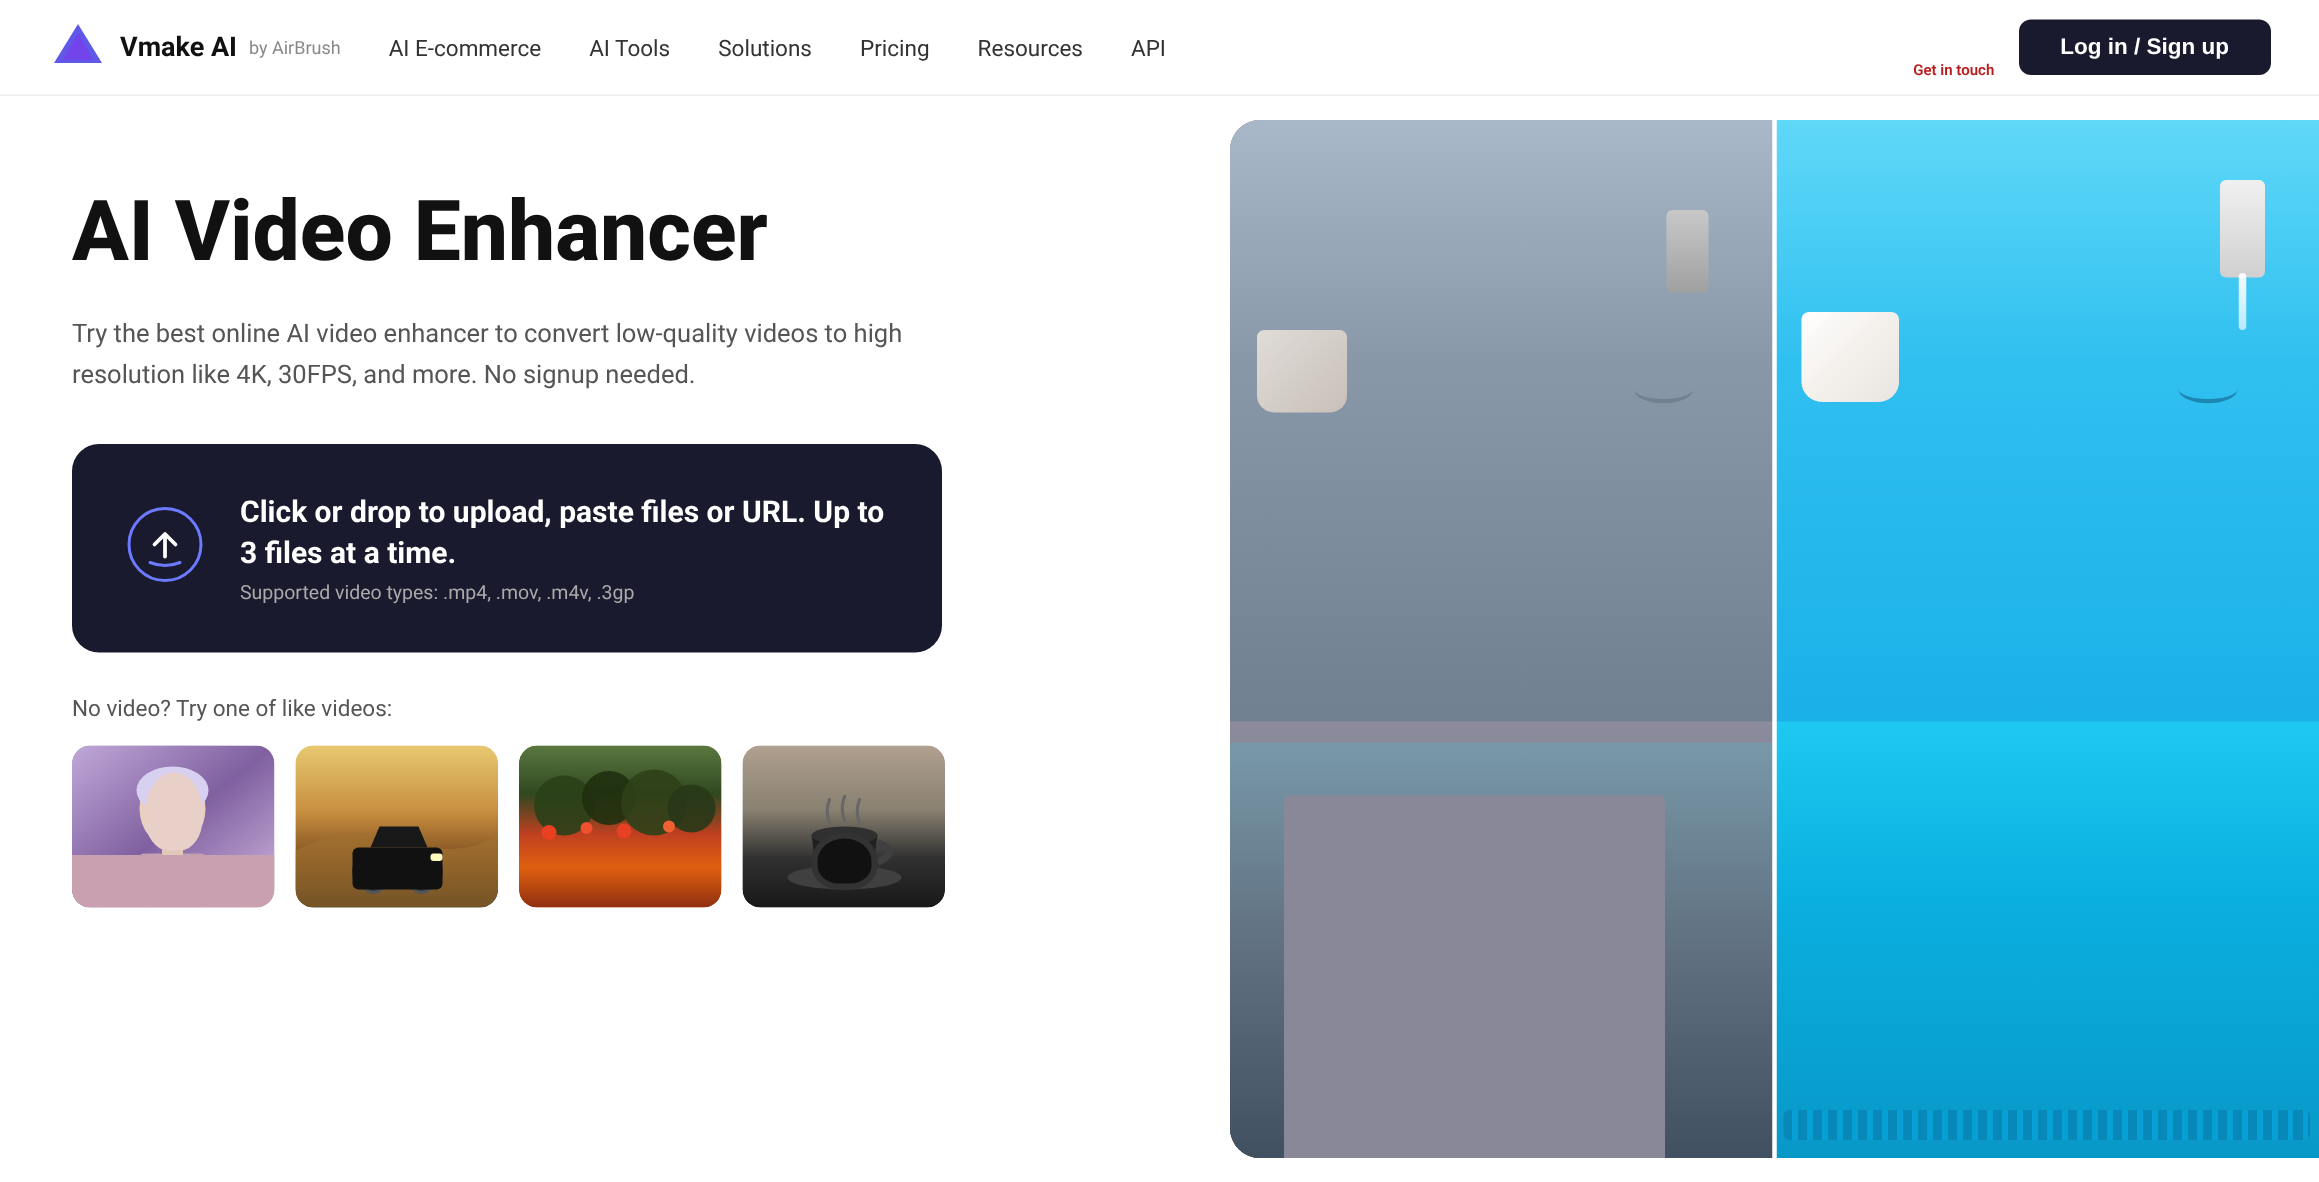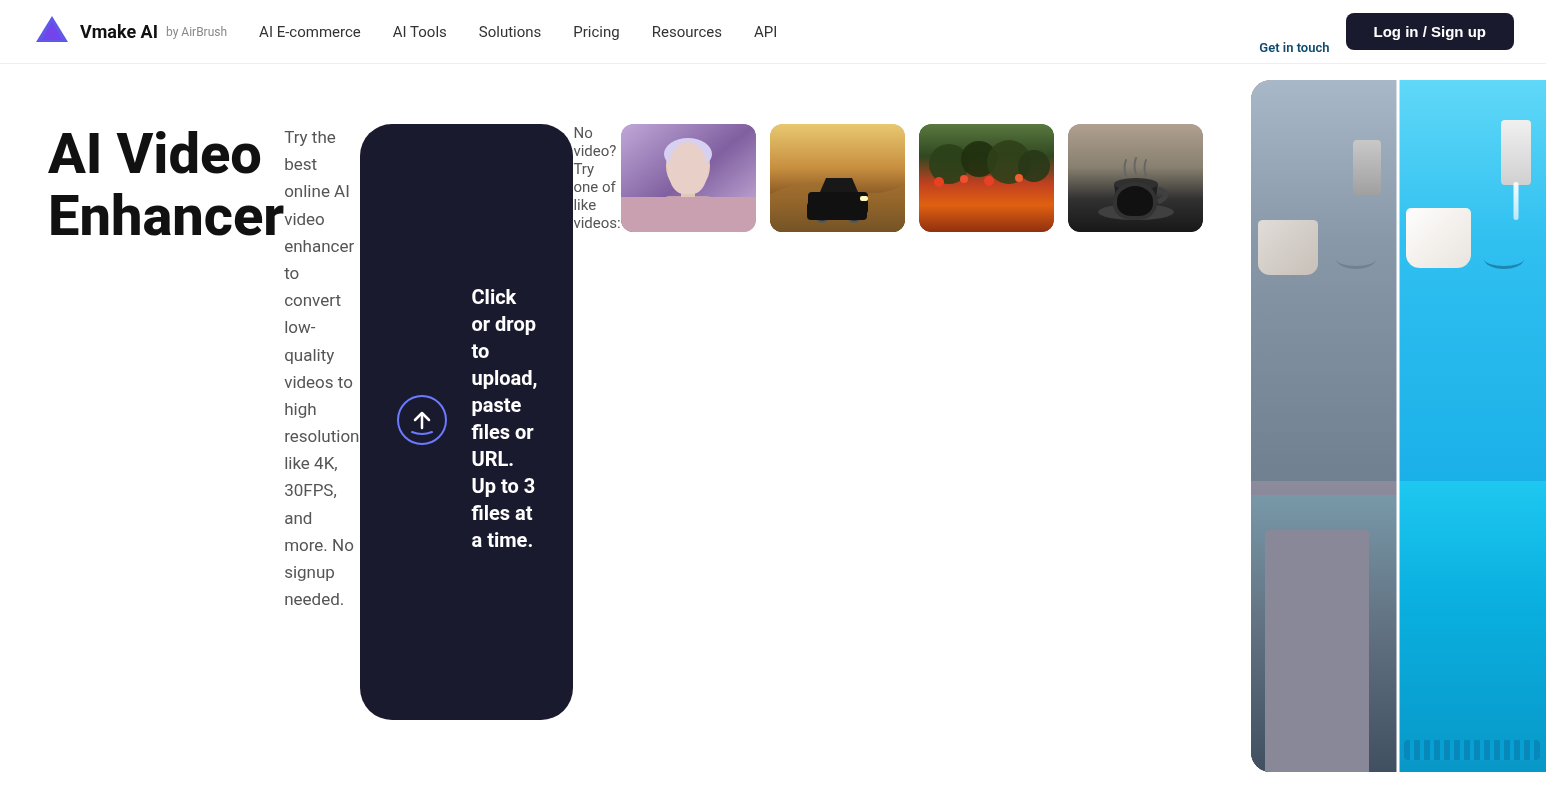--- a/index.html
+++ b/index.html
@@ -51,22 +51,22 @@
       cursor: pointer;
       white-space: nowrap;
     }
     .nav-actions {
       display: flex;
       align-items: center;
       gap: 16px;
       flex-shrink: 0;
     }
     .get-in-touch {
-      font-size: 13px;
-      color: #0c4a6e;
+      font-size: 10px;
+      color: #b91c1c;
       font-weight: 600;
       cursor: pointer;
       text-decoration: none;
       margin-top: 32px;
     }
     .login-btn {
       background: #1a1a2e;
       color: #fff;
       border: none;
       padding: 10px 28px;
@@ -82,42 +82,42 @@
       display: flex;
       min-height: calc(100vh - 64px);
       padding: 0;
     }
 
     
     .left-panel {
       flex: 0 0 820px;
       padding: 60px 48px 40px 48px;
       display: flex;
-      flex-direction: row;
+      flex-direction: column;
       justify-content: flex-start;
     }
     .hero-title {
       font-size: 56px;
       font-weight: 800;
       color: #111;
       line-height: 1.1;
       margin-bottom: 24px;
     }
     .hero-desc {
       font-size: 17px;
       color: #555;
       line-height: 1.6;
       max-width: 620px;
-      margin-bottom: 15px;
+      margin-bottom: 32px;
     }
 
     
     .upload-box {
       background: #1a1a2e;
-      border-radius: 32px;
+      border-radius: 18px;
       padding: 32px 36px;
       display: flex;
       align-items: center;
       gap: 24px;
       max-width: 580px;
       cursor: pointer;
       margin-bottom: 28px;
     }
     .upload-icon-wrap {
       flex-shrink: 0;
@@ -418,20 +418,21 @@
       <div class="upload-icon-wrap">
         <svg class="upload-icon-svg" viewBox="0 0 52 52" fill="none" xmlns="http://www.w3.org/2000/svg">
           <circle cx="26" cy="26" r="24" stroke="#6c7aff" stroke-width="2" fill="none"></circle>
           <path d="M26 34 L26 20" stroke="white" stroke-width="2.5" stroke-linecap="round"></path>
           <path d="M19 26 L26 19 L33 26" stroke="white" stroke-width="2.5" stroke-linecap="round" stroke-linejoin="round"></path>
           <path d="M16 38 Q26 42 36 38" stroke="#6c7aff" stroke-width="2" stroke-linecap="round" fill="none"></path>
         </svg>
       </div>
       <div>
         <div class="upload-text-main">Click or drop to upload, paste files or URL. Up to 3 files at a time.</div>
+        <div class="upload-text-sub">Supported video types: .mp4, .mov, .m4v, .3gp</div>
       </div>
     </div>
 
     <p class="demo-label">No video? Try one of like videos:</p>
 
     <div class="demo-thumbnails">
 
       <div class="demo-thumb">
         <div class="demo-thumb-inner thumb-1">
           <svg width="135" height="108" viewBox="0 0 135 108">

